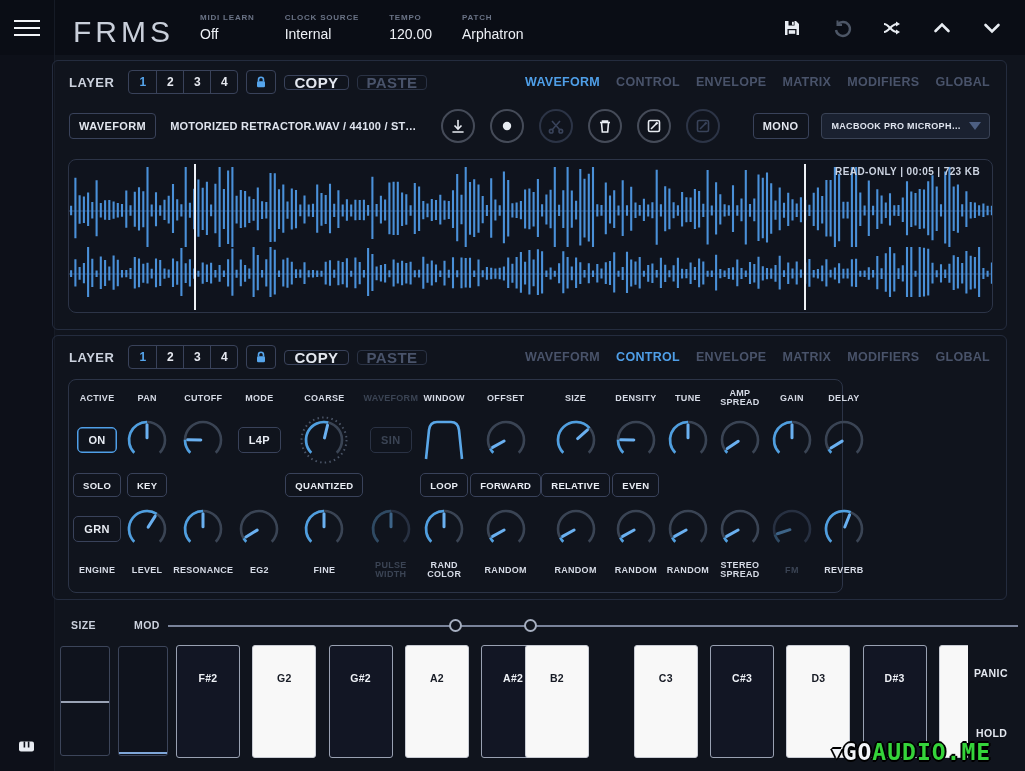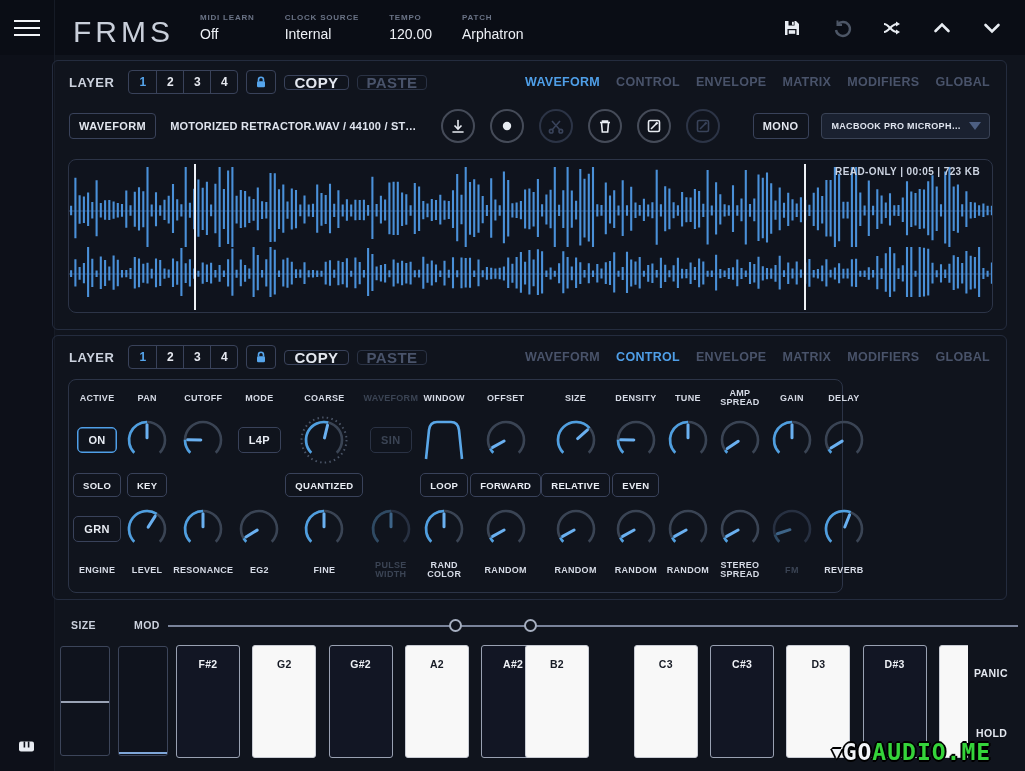--- a/index.html
+++ b/index.html
@@ -65,21 +65,21 @@
   .knob-wrap{cursor:pointer;line-height:0;}
   
   .bottom{position:absolute;left:0;top:600px;width:1025px;height:171px;}
   .wheel-lab{position:absolute;top:19px;font-size:10.5px;font-weight:bold;letter-spacing:.4px;color:#ccd2de;}
   .slider-track{position:absolute;left:168px;top:25px;width:850px;height:1.5px;background:#79839a;}
   .slider-handle{position:absolute;top:-6px;width:13px;height:13px;border:2px solid #a6afc0;border-radius:50%;background:#10141d;cursor:pointer;}
   .kb-area{position:absolute;left:0;top:45px;width:968px;height:115px;overflow:hidden;}
   .wheel{position:absolute;top:1px;width:50px;height:110px;border:1px solid #3c455a;border-radius:3px;background:#0f131d;cursor:pointer;}
   .wheel .wline{position:absolute;left:0;width:100%;height:1.5px;background:#9aa3b5;}
   .key{position:absolute;top:0;width:64px;height:113px;border-radius:3px;cursor:pointer;text-align:center;}
-  .key .kl{margin-top:12px;font-size:10.5px;font-weight:bold;letter-spacing:.3px;text-align:center;}
+  .key .kl{margin-top:26px;font-size:10.5px;font-weight:bold;letter-spacing:.3px;text-align:center;}
   .key.white{background:#f8f8f8;border:1px solid #c9ccd4;}
   .key.white .kl{color:#161a24;}
   .key.black{background:#121624;border:1px solid #99a1b2;}
   .key.black .kl{color:#eef1f6;}
   .kb-side{position:absolute;font-size:10.5px;font-weight:bold;letter-spacing:.4px;color:#e3e7ef;cursor:pointer;}
   
   .watermark{position:absolute;left:832px;top:739px;z-index:9;font-family:"DejaVu Sans Mono",monospace;
              font-size:23px;font-weight:bold;letter-spacing:1px;white-space:nowrap;
              text-shadow:-2px 0 #000,2px 0 #000,0 -2px #000,0 2px #000,-1px -1px #000,1px 1px #000;}
   .wm-ico{color:#f2f4f8;font-size:16px;vertical-align:2px;}

